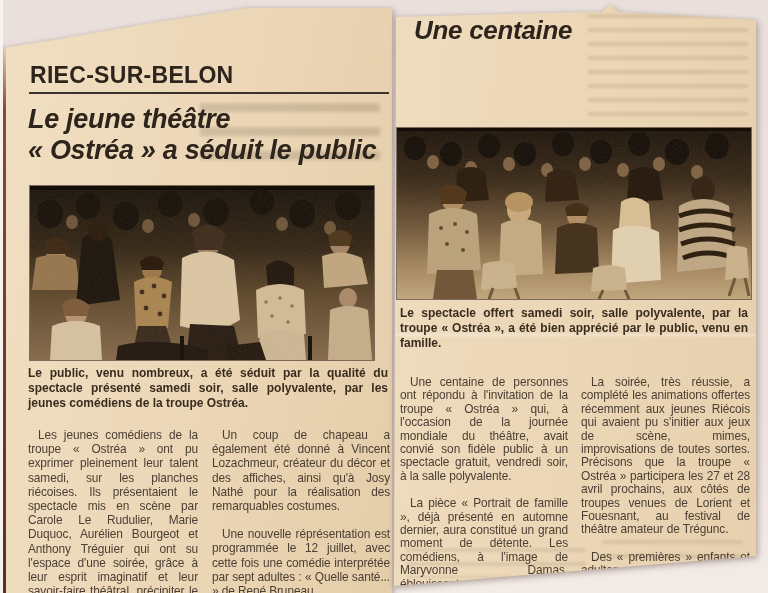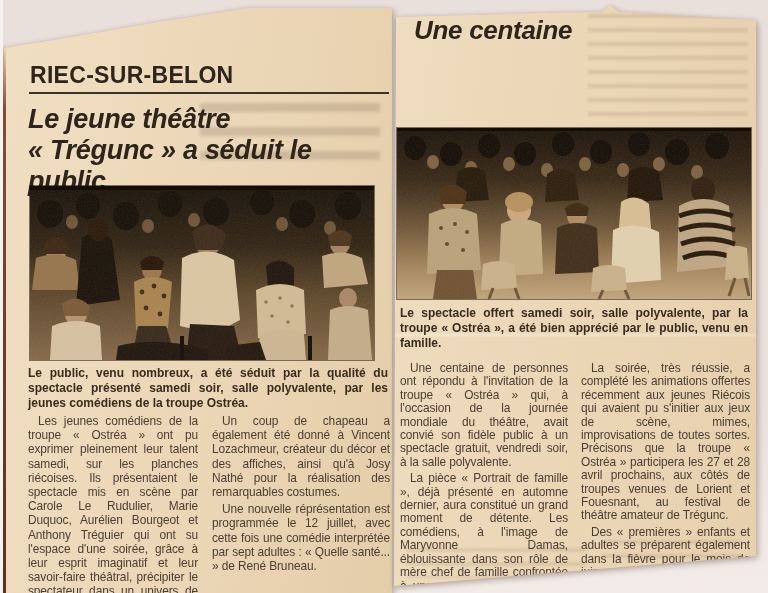--- a/index.html
+++ b/index.html
@@ -28,21 +28,21 @@
   
   .kicker{position:absolute;font-weight:bold;font-size:23px;letter-spacing:.3px;color:var(--headline_ink,#2d241c);}
   .kicker-rule{position:absolute;height:2px;background:#3b332b;}
   .headline{position:absolute;font-weight:bold;font-style:italic;color:var(--headline_ink,#2d241c);}
   .headline-l{font-size:27px;line-height:31px;letter-spacing:-.3px;}
   .headline-r{font-size:26px;line-height:29px;letter-spacing:-.3px;}
   .caption{position:absolute;font-weight:bold;font-size:12px;line-height:15px;text-align:justify;
     color:var(--caption_ink,#392c1f);}
   .cols{position:absolute;display:flex;}
   .col{text-align:justify;font-size:11.9px;color:var(--body_ink,#4b3e33);letter-spacing:-.1px;}
-  .col p{margin:0 0 3px 0;text-indent:10px;}
+  .col p{margin:14px 0 3px 0;text-indent:10px;}
   .col p.noindent{text-indent:0;}
   .col-l{line-height:14.2px;}
   .col-r{line-height:13.4px;}
   .photo{position:absolute;box-shadow:0 0 0 1px rgba(30,20,12,.55);}
   .photo svg{display:block;}
   
   .ghost{position:absolute;background:repeating-linear-gradient(180deg, rgba(118,96,74,.28) 0 4px, rgba(118,96,74,0) 4px 14px);
     filter:blur(1.3px);opacity:.55;border-radius:2px;}
   .ghost-bold{background:repeating-linear-gradient(180deg, rgba(104,86,66,.42) 0 9px, rgba(104,86,66,0) 9px 24px);filter:blur(1.6px);opacity:.5;}
   .crease{position:absolute;background:rgba(255,252,246,.5);filter:blur(1px);}
@@ -56,21 +56,21 @@
     <div class="paper paper-left">
 
       <div class="ghost ghost-bold" style="left:200px;top:95px;width:180px;height:64px;"></div>
       <div class="crease" style="left:20px;top:20px;width:150px;height:2px;transform:rotate(-8deg);"></div>
 
       <div class="kicker" style="left:30px;top:54px;">RIEC-SUR-BELON</div>
       <div class="kicker-rule" style="left:29px;top:84px;width:360px;"></div>
 
       <div class="headline headline-l" style="left:28px;top:96px;width:360px;font-style:italic;">
         <div>Le jeune théâtre</div>
-        <div>« Trégunc » a séduit le public</div>
+        <div>« Ostréa » a séduit le public</div>
       </div>
 
       <div class="photo" style="left:30px;top:178px;width:344px;height:174px;">
         <svg width="344" height="174" viewBox="0 0 344 174" xmlns="http://www.w3.org/2000/svg">
           <defs>
             <linearGradient id="lpbg" x1="0" y1="0" x2="0" y2="1">
               <stop offset="0" stop-color="#16100a"></stop>
                 <stop offset=".35" stop-color="#2f2213"></stop>
               <stop offset=".62" stop-color="#5b452a"></stop>
                 <stop offset="1" stop-color="#84684a"></stop>

